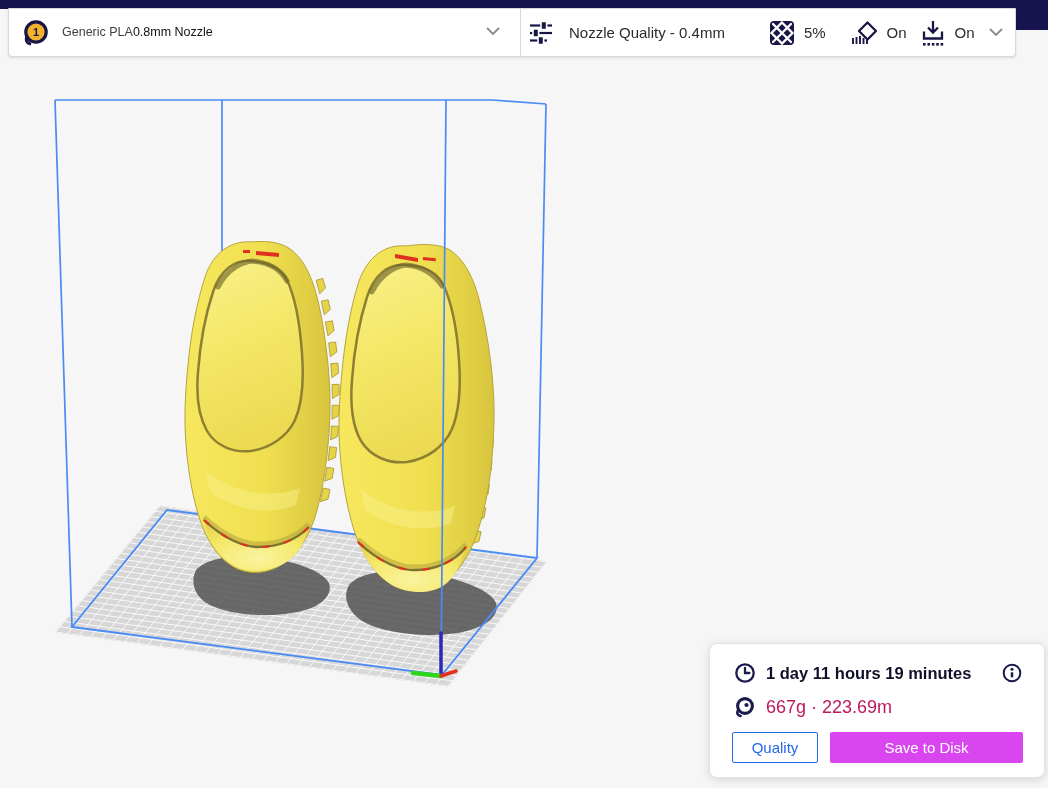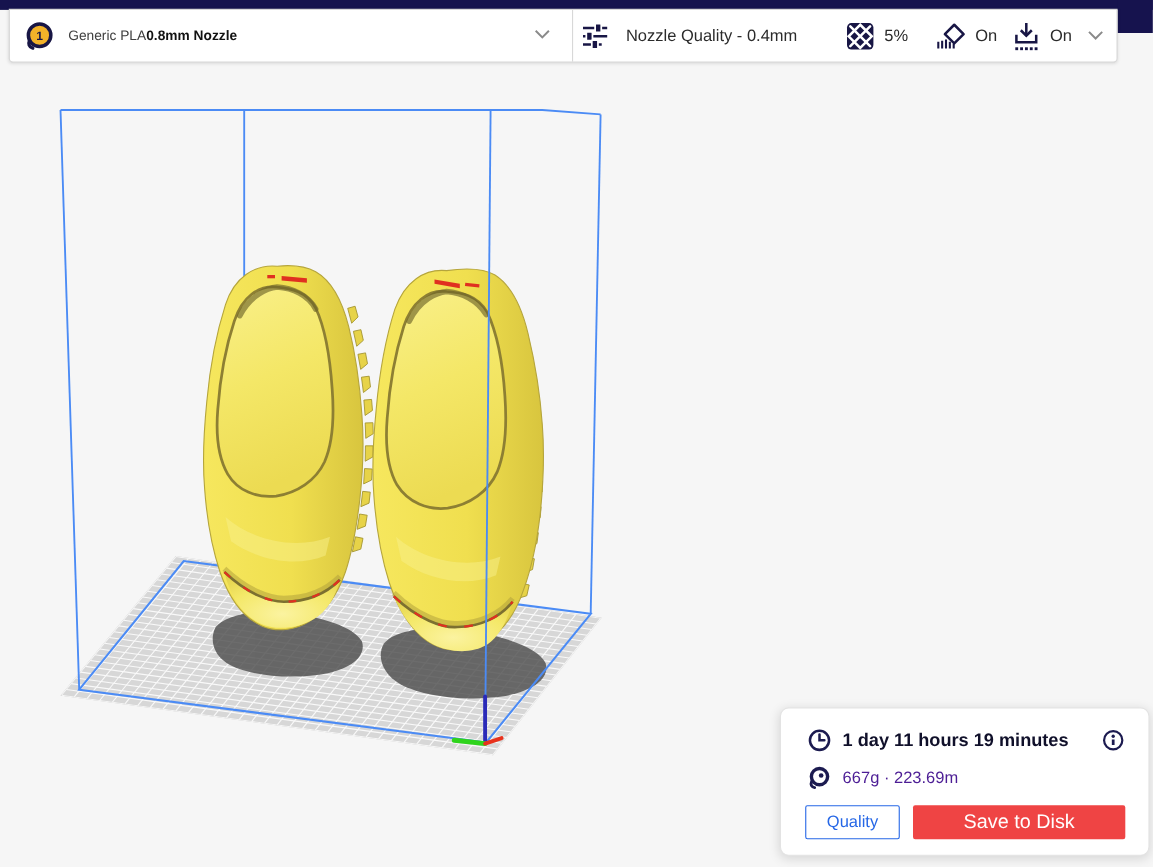--- a/index.html
+++ b/index.html
@@ -13,21 +13,21 @@
 
   
   .toolbar { position:absolute; left:8px; top:8px; width:1008px; height:49px;
     background:#ffffff; border:1px solid #d8d8d8; border-radius:0 0 4px 4px;
     box-shadow:0 1px 3px rgba(0,0,0,.10); display:flex; }
   .tb-left { position:relative; width:512px; height:100%; border-right:1px solid #d8d8d8;
     display:flex; align-items:center; cursor:pointer; }
   .tb-left .ext-icon { margin-left:12px; }
   .mat-text { margin-left:11px; display:flex; flex-direction:row; line-height:1.25; }
   .mat-name { font-size:12.5px; color:#404040; }
-  .mat-nozzle { font-size:12.5px; font-weight:bold; color:#121212; }
+  .mat-nozzle { font-size:12.5px; font-weight:normal; color:#121212; }
   .chev-left { position:absolute; right:20px; top:18px; }
   .tb-right { position:relative; flex:1; height:100%; display:flex; align-items:center;
     padding-left:8px; cursor:pointer; }
   .profile-label { margin-left:16px; font-size:15px; color:#2b2b2b; white-space:nowrap; }
   .ic-infill { margin-left:44px; }
   .val { font-size:15px; color:#2b2b2b; margin-left:9px; }
   .ic-support { margin-left:24px; }
   .ic-adhesion { margin-left:13px; }
   .chev-right { margin-left:14px; }
 
@@ -35,27 +35,27 @@
   .viewport-svg { position:absolute; left:0; top:0; width:1048px; height:788px; }
 
   
   .panel { position:absolute; left:709px; top:643px; width:336px; height:135px;
     background:#ffffff; border:1px solid #e3e3e3; border-radius:8px;
     box-shadow:0 2px 10px rgba(0,0,0,.13); }
   .p-row1 { position:absolute; left:24px; top:18px; right:48px; display:flex; align-items:center; }
   .p-time { margin-left:10px; font-size:16.5px; font-weight:bold; color:#10102a; white-space:nowrap; }
   .p-info { position:absolute; right:22px; top:19px; cursor:pointer; }
   .p-row2 { position:absolute; left:24px; top:52px; display:flex; align-items:center; }
-  .p-usage { margin-left:11px; font-size:15px; color:#4c1d95; }
+  .p-usage { margin-left:11px; font-size:18px; color:#be185d; }
   .p-buttons { position:absolute; left:22px; right:21px; top:88px; display:flex; }
   .btn-preview { width:86px; height:31px; background:#ffffff; border:1px solid #2667e6;
     border-radius:2px; color:#2667e6; font-size:15px; font-family:"Liberation Sans",sans-serif;
     cursor:pointer; }
-  .btn-save { flex:1; margin-left:12px; height:31px; background:#ef4444; border:none;
-    border-radius:2px; color:#ffffff; font-size:18px; font-family:"Liberation Sans",sans-serif;
+  .btn-save { flex:1; margin-left:12px; height:31px; background:#d946ef; border:none;
+    border-radius:2px; color:#ffffff; font-size:15px; font-family:"Liberation Sans",sans-serif;
     cursor:pointer; }
 </style>
 </head>
 <body>
 
 <div class="stage">
 
   <svg class="viewport-svg" viewBox="0 0 1048 788">
     <defs>
       <linearGradient id="shoeBody" x1="0" y1="0" x2="1" y2="0">

